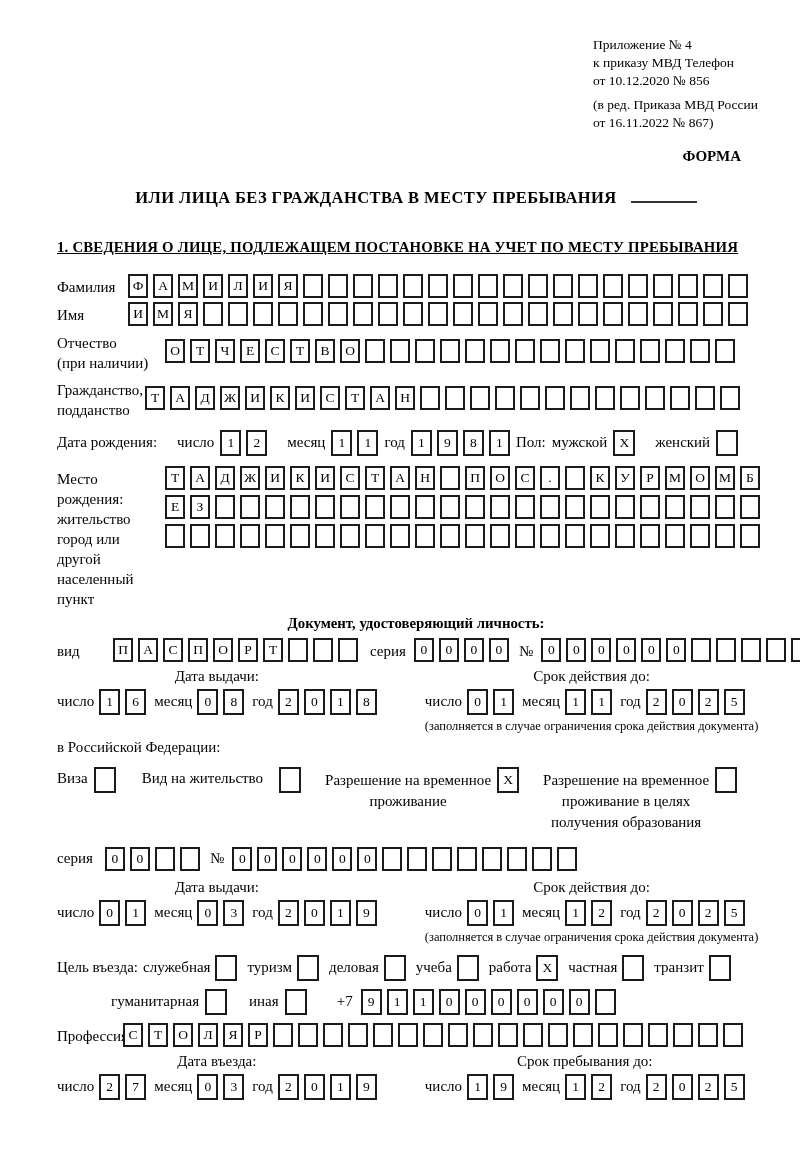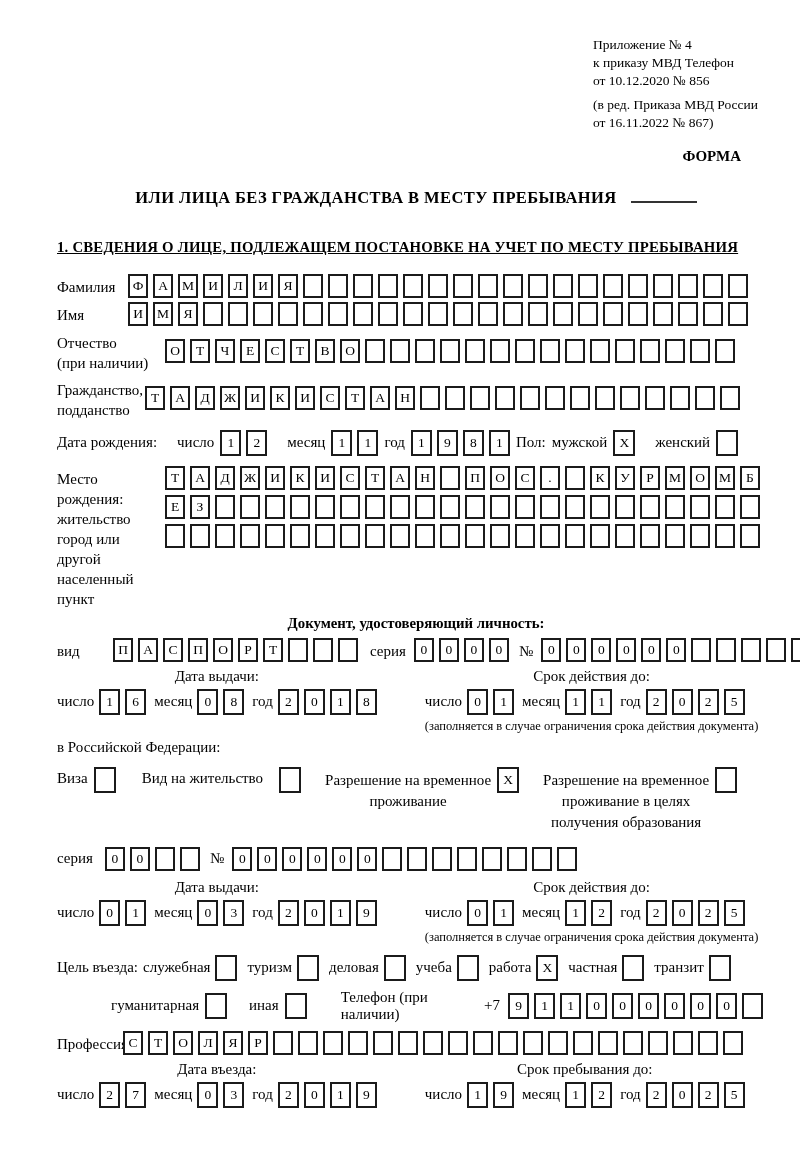--- a/index.html
+++ b/index.html
@@ -588,21 +588,20 @@
 
   <div class="phone-row">
     <span class="olbl">гуманитарная</span>
     <span class="cells chk">
         <span class="cell"></span>
       </span>
     <span class="olbl" style="margin-left:10px;">иная</span>
     <span class="cells chk">
         <span class="cell"></span>
       </span>
-    <span class="olbl" style="margin-left:22px;">Телефон (при наличии)</span>
     <span class="phone-prefix">+7</span>
     <span class="cells big">
         <span class="cell">9</span>
         <span class="cell">1</span>
         <span class="cell">1</span>
         <span class="cell">0</span>
         <span class="cell">0</span>
         <span class="cell">0</span>
         <span class="cell">0</span>
         <span class="cell">0</span>

